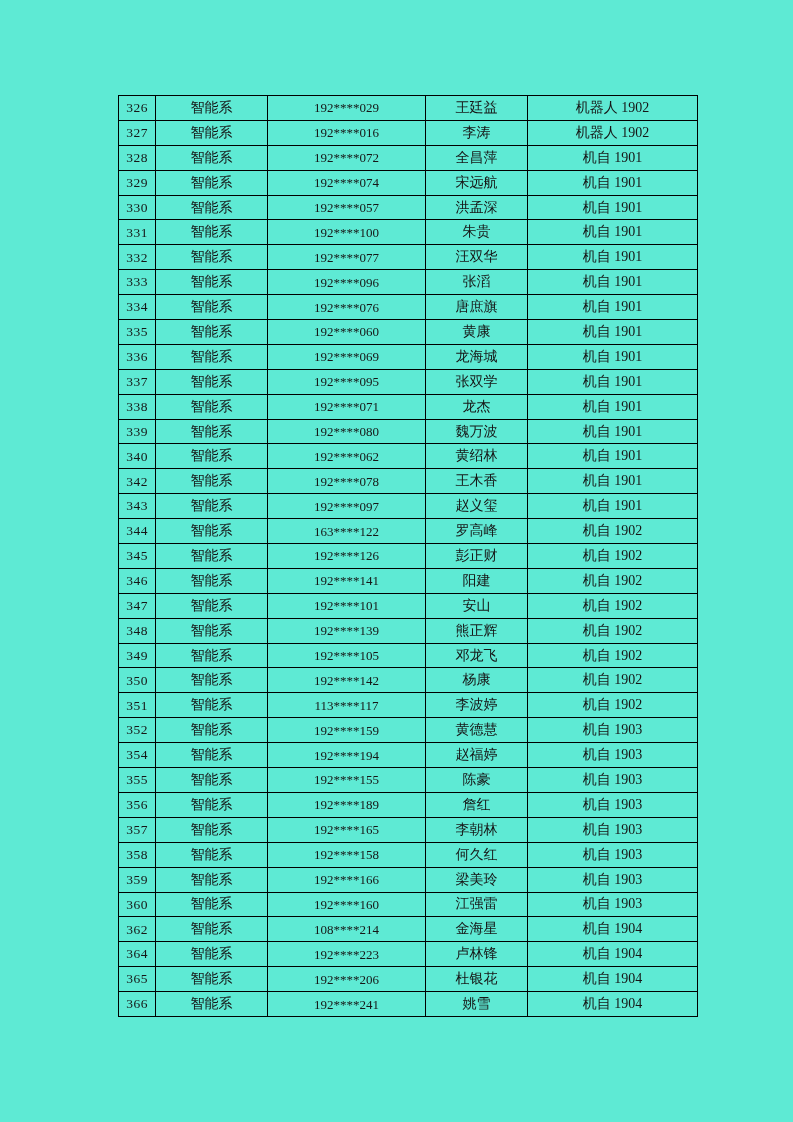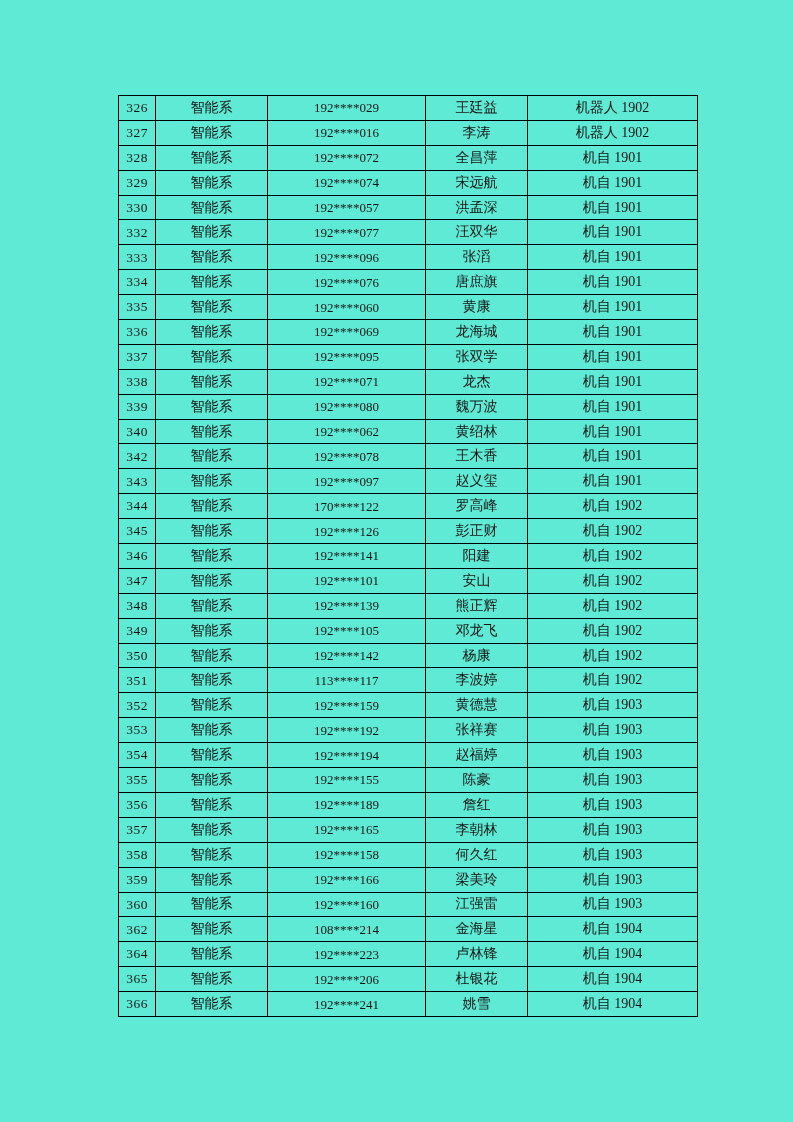--- a/index.html
+++ b/index.html
@@ -90,20 +90,27 @@
           <td>机自 1901</td>
         </tr>
         <tr>
           <td class="c-num">330</td>
           <td>智能系</td>
           <td class="c-id">192****057</td>
           <td>洪孟深</td>
           <td>机自 1901</td>
         </tr>
         <tr>
+          <td class="c-num">331</td>
+          <td>智能系</td>
+          <td class="c-id">192****100</td>
+          <td>朱贵</td>
+          <td>机自 1901</td>
+        </tr>
+        <tr>
           <td class="c-num">332</td>
           <td>智能系</td>
           <td class="c-id">192****077</td>
           <td>汪双华</td>
           <td>机自 1901</td>
         </tr>
         <tr>
           <td class="c-num">333</td>
           <td>智能系</td>
           <td class="c-id">192****096</td>
@@ -169,21 +176,21 @@
         <tr>
           <td class="c-num">343</td>
           <td>智能系</td>
           <td class="c-id">192****097</td>
           <td>赵义玺</td>
           <td>机自 1901</td>
         </tr>
         <tr>
           <td class="c-num">344</td>
           <td>智能系</td>
-          <td class="c-id">170****122</td>
+          <td class="c-id">163****122</td>
           <td>罗高峰</td>
           <td>机自 1902</td>
         </tr>
         <tr>
           <td class="c-num">345</td>
           <td>智能系</td>
           <td class="c-id">192****126</td>
           <td>彭正财</td>
           <td>机自 1902</td>
         </tr>
@@ -227,27 +234,20 @@
           <td>智能系</td>
           <td class="c-id">113****117</td>
           <td>李波婷</td>
           <td>机自 1902</td>
         </tr>
         <tr>
           <td class="c-num">352</td>
           <td>智能系</td>
           <td class="c-id">192****159</td>
           <td>黄德慧</td>
-          <td>机自 1903</td>
-        </tr>
-        <tr>
-          <td class="c-num">353</td>
-          <td>智能系</td>
-          <td class="c-id">192****192</td>
-          <td>张祥赛</td>
           <td>机自 1903</td>
         </tr>
         <tr>
           <td class="c-num">354</td>
           <td>智能系</td>
           <td class="c-id">192****194</td>
           <td>赵福婷</td>
           <td>机自 1903</td>
         </tr>
         <tr>

